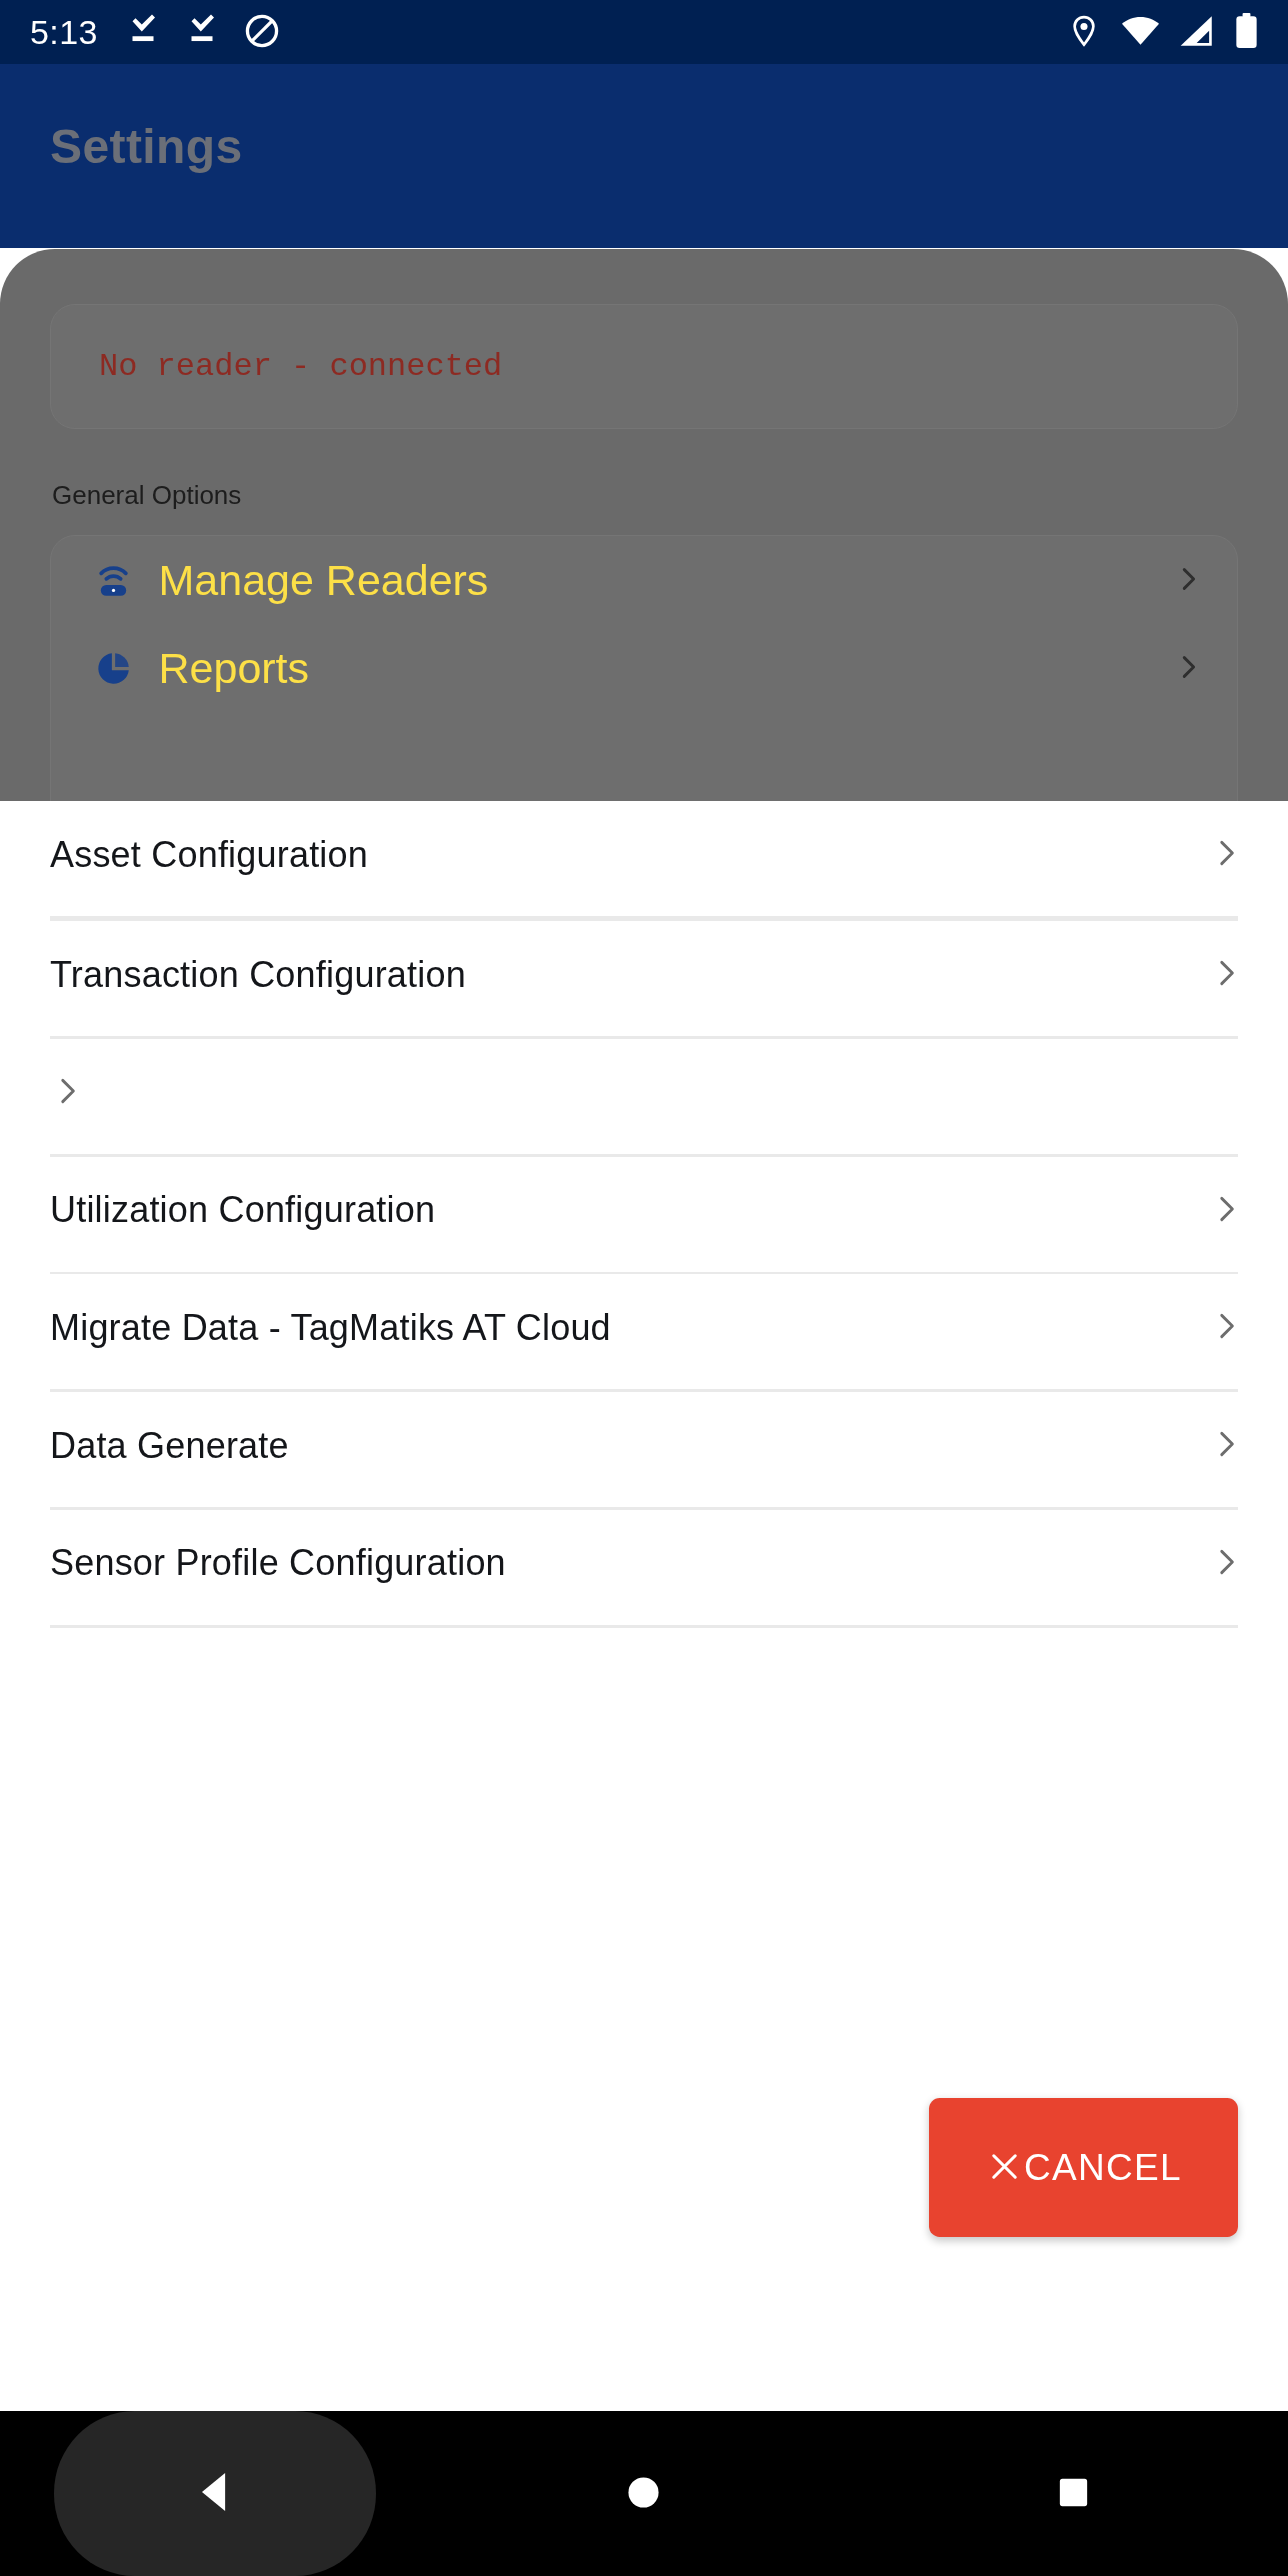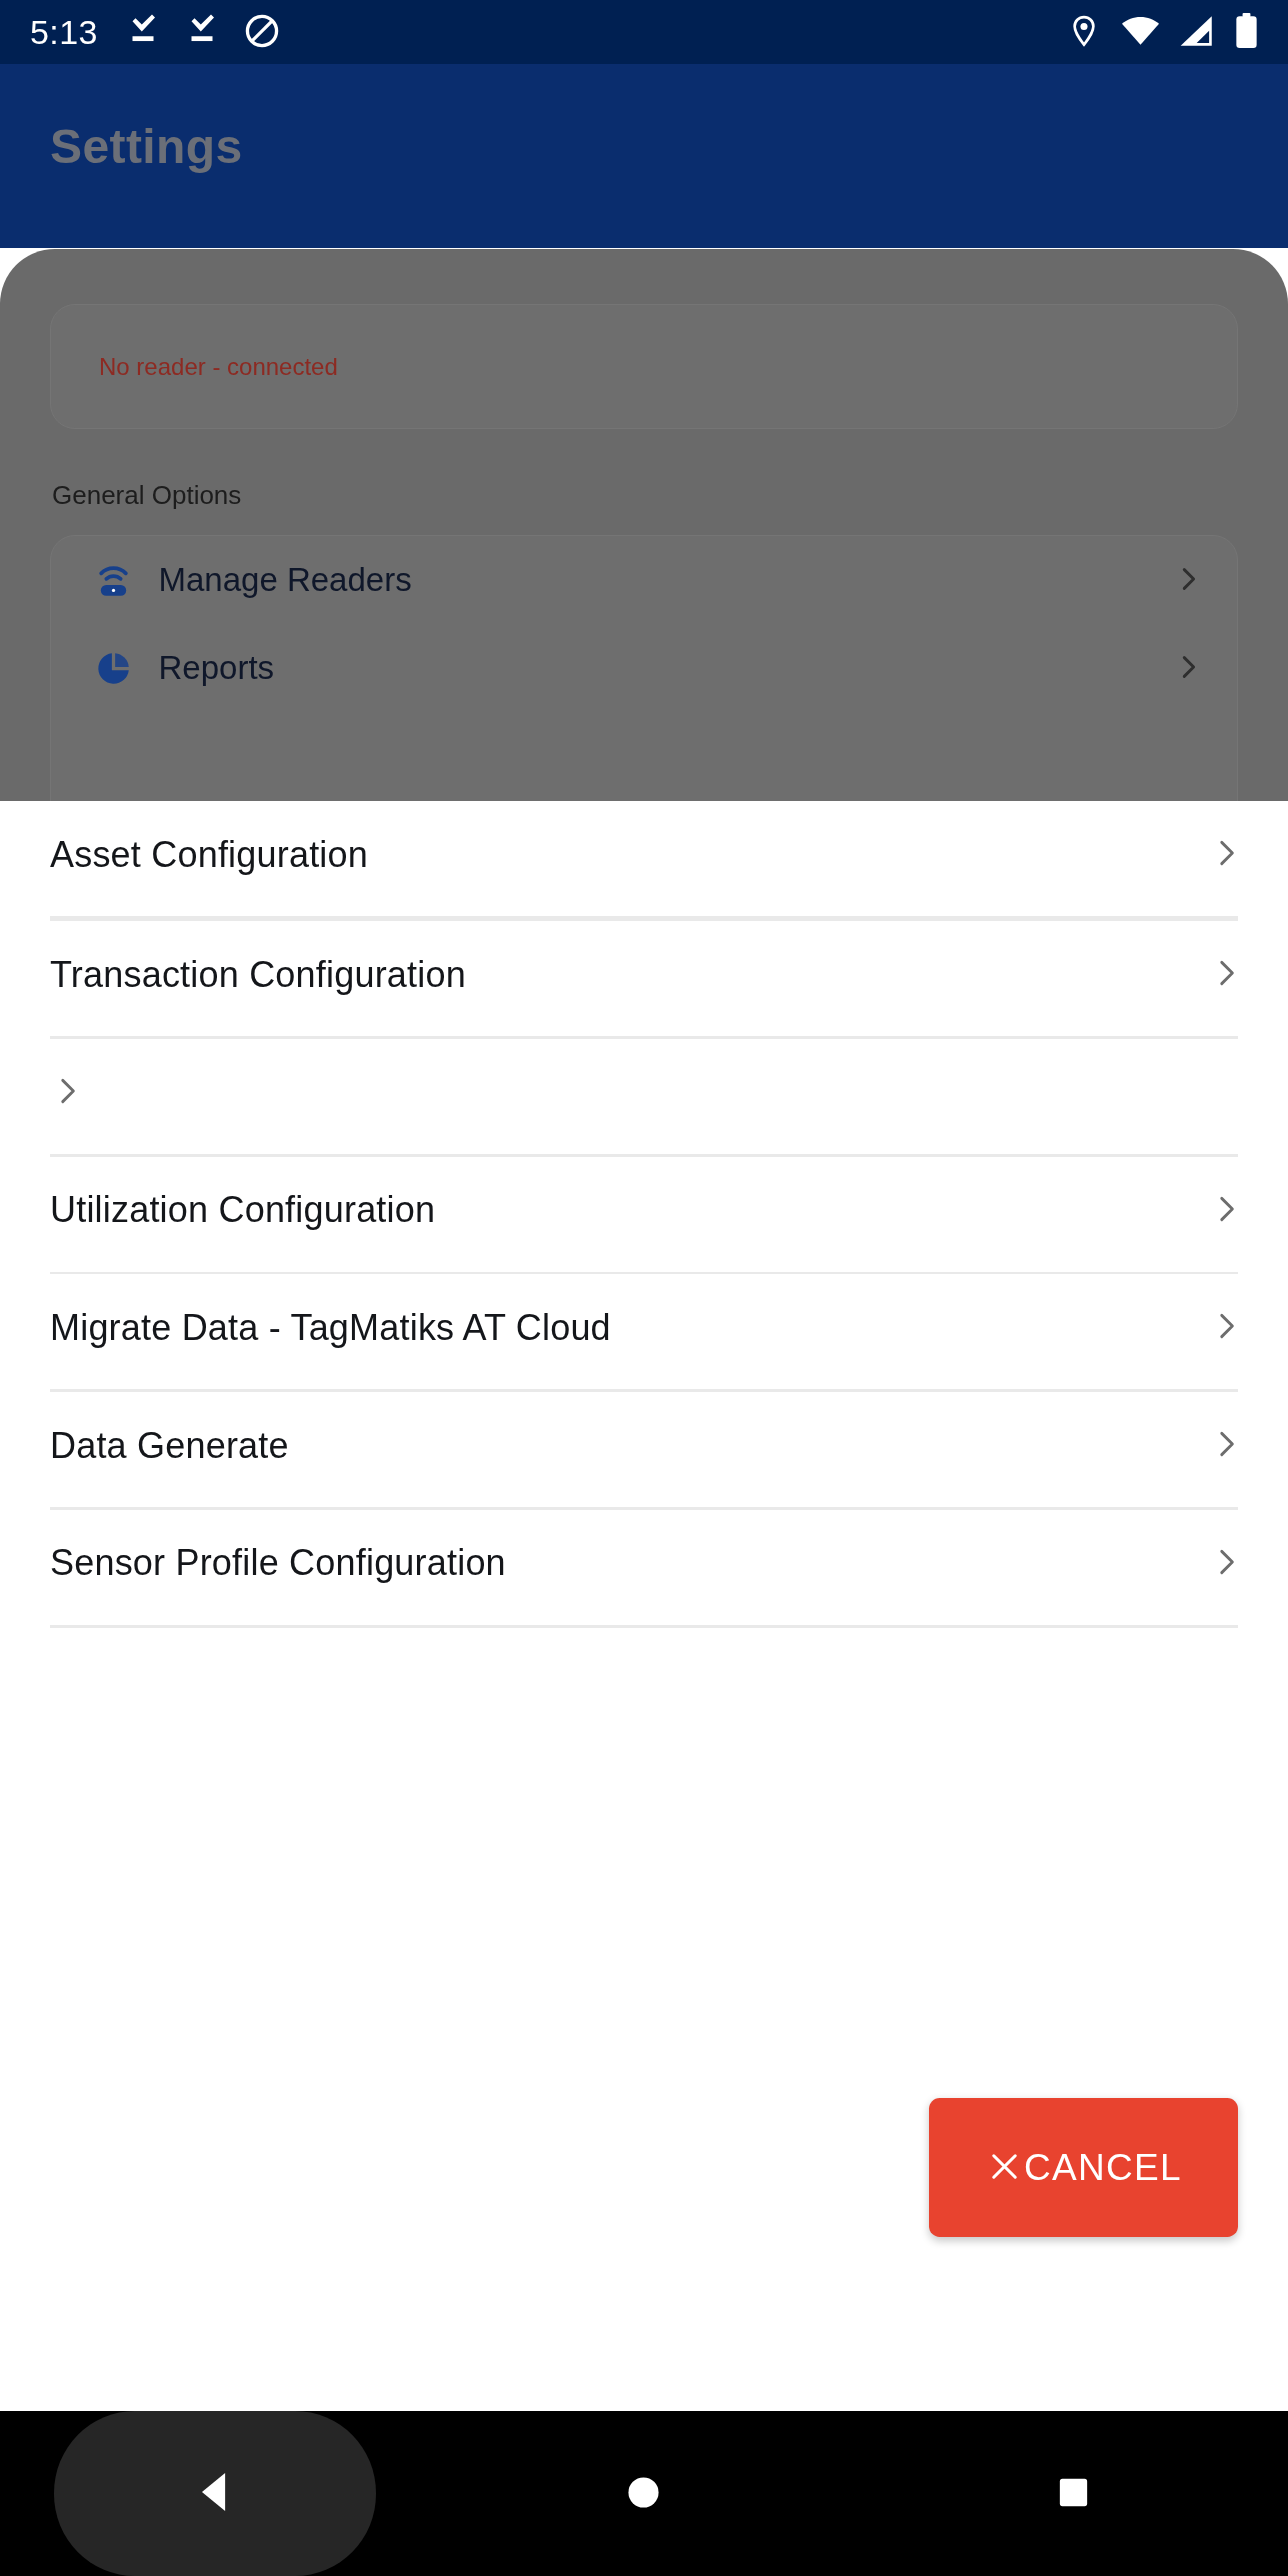--- a/index.html
+++ b/index.html
@@ -24,32 +24,32 @@
     font-weight:700; color:#6b6f78; letter-spacing:0.4px; }
 
   
   .body-panel { position:absolute; left:0; top:249px; width:1288px; height:555px;
     background:#6a6a6a; border-top-left-radius:55px; border-top-right-radius:55px;
     overflow:hidden; }
 
   .status-card { position:absolute; left:50px; top:55px; width:1188px; height:125px;
     background:#6e6e6e; border:1.8px solid #757575; border-radius:25px;
     display:flex; align-items:center; padding-left:48px; }
-  .status-card-text { color:#8d2a22; font-size:24px; }
+  .status-card-text { color:#8d2a22; font-size:32px;font-family:Liberation Mono, monospace; }
 
   .section-label { position:absolute; left:52px; top:231px; color:#1d1d1d;
     font-size:26px; }
 
   .opt-card { position:absolute; left:50px; top:286px; width:1188px; height:268px;
     background:#6e6e6e; border:1.8px solid #757575;
     border-top-left-radius:25px; border-top-right-radius:25px; overflow:hidden; }
   .opt-row { position:relative; height:88px; display:flex; align-items:center;
     padding:0 34px 0 39px; }
   .opt-row .opt-ico { width:47px; display:flex; justify-content:center; align-items:center; }
-  .opt-row .opt-label { margin-left:21.5px; font-size:33px; color:#0f172a; flex:1; }
+  .opt-row .opt-label { margin-left:21.5px; font-size:43px; color:#fde047; flex:1; }
   .opt-row .opt-chev { color:#2e2e2e; }
 
   
   .sheet { position:absolute; left:0; top:801px; width:1288px; height:1494px;
     background:#ffffff; }
   .sheet-list { padding-top:0; }
   .sheet-item { position:relative; height:115px; display:flex; align-items:center;
     padding:0 45px 8px 50px; }
   .sheet-item-label { font-size:36px; color:#14161a; letter-spacing:0.2px; flex:1; }
   .sheet-divider { height:2.7px; background:#e9e9e9; margin:0 50px 0 50px; }

